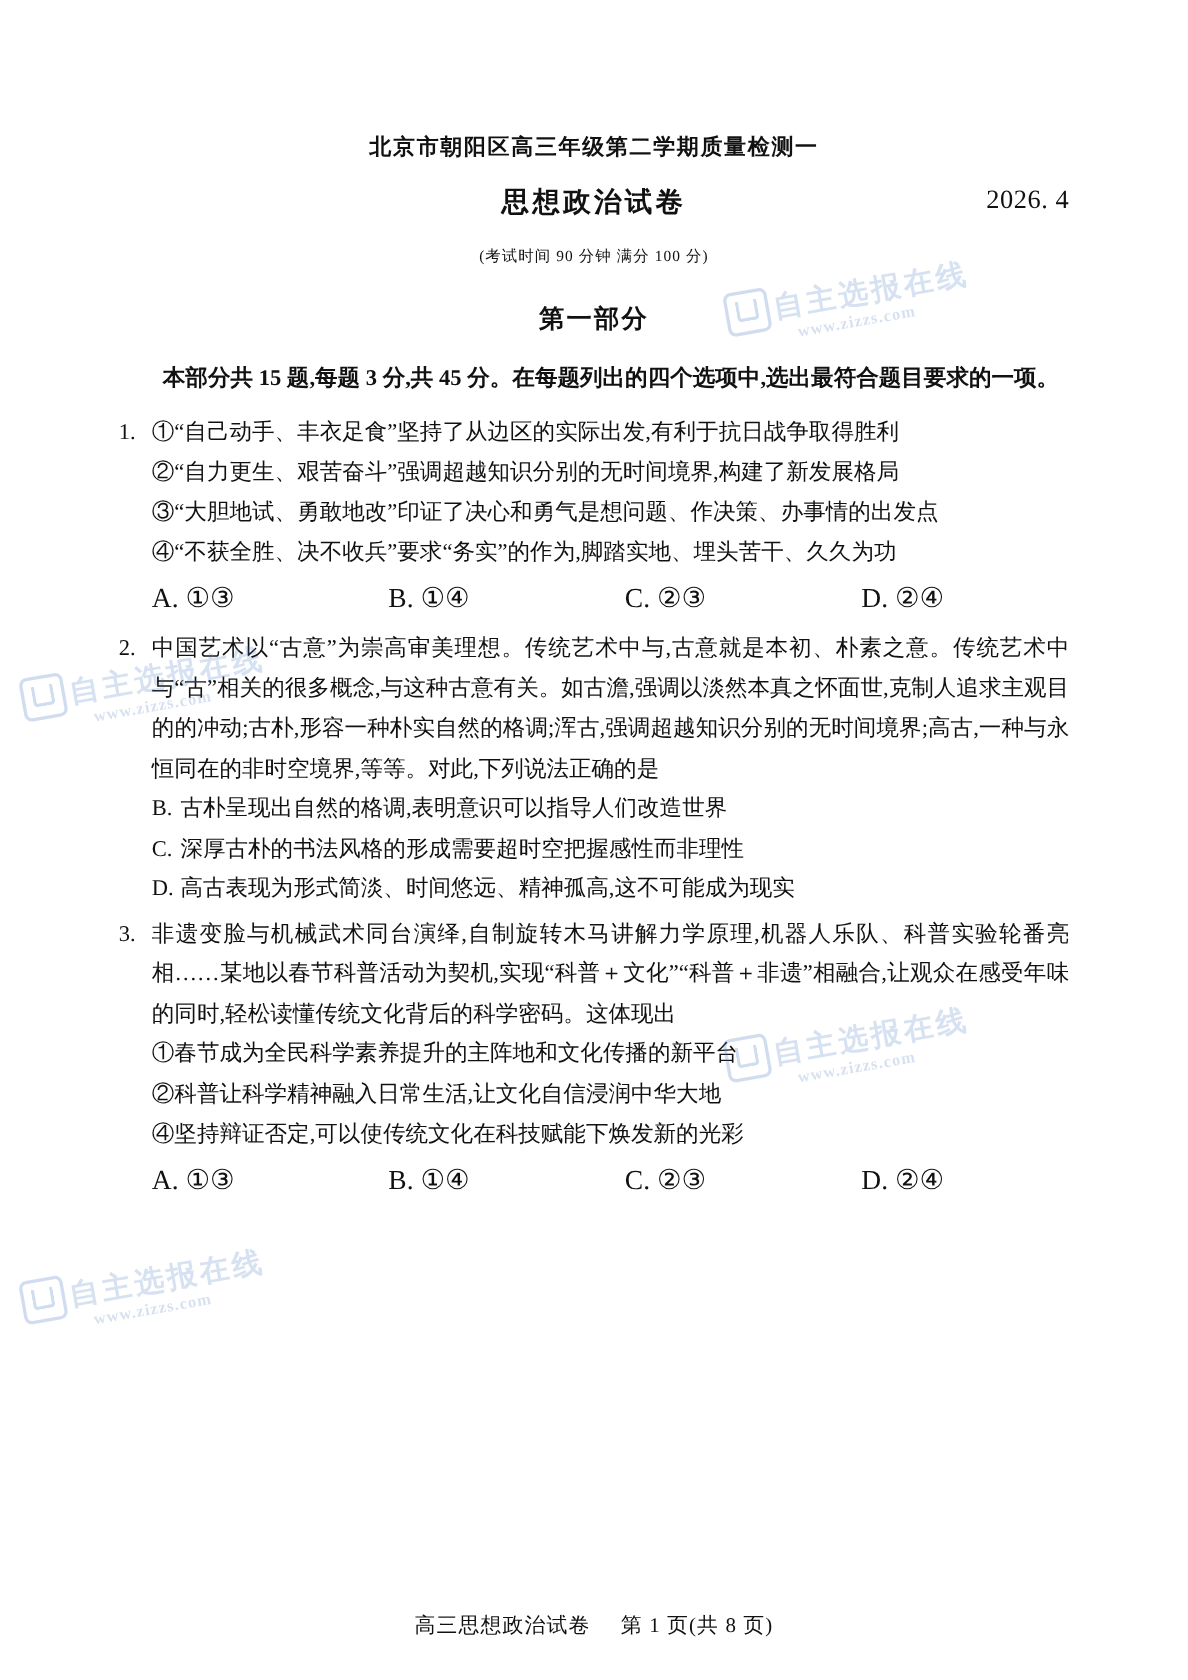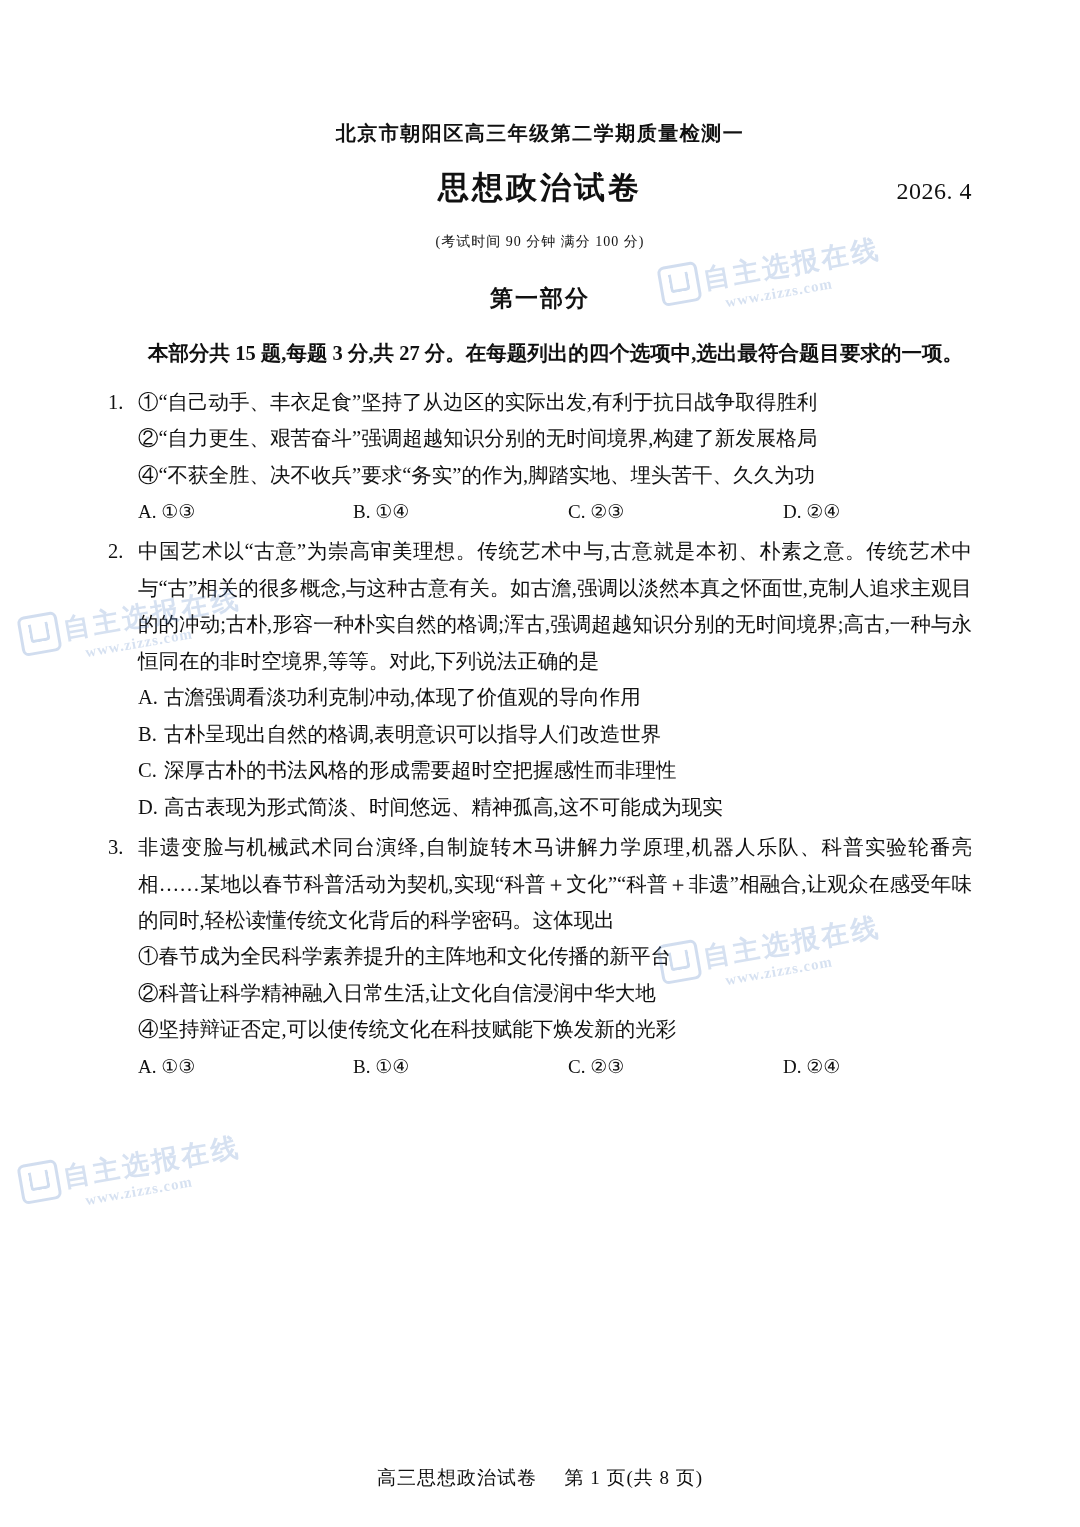--- a/index.html
+++ b/index.html
@@ -31,21 +31,21 @@
     letter-spacing: 1.5px;
     margin: 0 0 20px 0;
     font-family: "Liberation Serif", "DejaVu Serif", serif;
   }
   .subtitle-row {
     position: relative;
     text-align: center;
     margin: 0 0 24px 0;
   }
   .doc-subtitle {
-    font-size: 31px;
+    font-size: 25px;
     font-weight: 700;
     letter-spacing: 3px;
     display: inline-block;
   }
   .doc-date {
     position: absolute;
     right: 0;
     bottom: 4px;
     font-size: 24px;
     letter-spacing: 0.5px;
@@ -102,21 +102,21 @@
   }
   .q-opt-label {
     display: inline-block;
     min-width: 26px;
   }
   .choices {
     display: flex;
     margin-top: 2px;
   }
   .choices > div {
-    font-size: 19px;
+    font-size: 25px;
   }
   .choices .c0 { width: 215px; }
   .choices .c1 { width: 215px; }
   .choices .c2 { width: 215px; }
   .choices .c3 { width: 160px; }
 
   
   .footer {
     position: absolute;
     left: 0;
@@ -191,44 +191,42 @@
   <div class="doc-title">北京市朝阳区高三年级第二学期质量检测一</div>
 
   <div class="subtitle-row">
     <span class="doc-subtitle">思想政治试卷</span>
     <span class="doc-date">2026. 4</span>
   </div>
 
   <div class="exam-info">(考试时间 90 分钟    满分 100 分)</div>
 
   <div class="part-title">第一部分</div>
-  <div class="part-instruction">本部分共 15 题,每题 3 分,共 27 分。在每题列出的四个选项中,选出最符合题目要求的一项。</div>
+  <div class="part-instruction">本部分共 15 题,每题 3 分,共 45 分。在每题列出的四个选项中,选出最符合题目要求的一项。</div>
 
   <div class="question">
     <div class="q-num">1.</div>
     <div class="q-body">
       <p class="q-sub">①“自己动手、丰衣足食”坚持了从边区的实际出发,有利于抗日战争取得胜利</p>
       <p class="q-sub">②“自力更生、艰苦奋斗”强调超越知识分别的无时间境界,构建了新发展格局</p>
+      <p class="q-sub">③“大胆地试、勇敢地改”印证了决心和勇气是想问题、作决策、办事情的出发点</p>
       <p class="q-sub">④“不获全胜、决不收兵”要求“务实”的作为,脚踏实地、埋头苦干、久久为功</p>
       <div class="choices">
         <div class="c0">A. ①③</div>
         <div class="c1">B. ①④</div>
         <div class="c2">C. ②③</div>
         <div class="c3">D. ②④</div>
       </div>
     </div>
   </div>
 
   <div class="question">
     <div class="q-num">2.</div>
     <div class="q-body">
       <p class="q-stem">中国艺术以“古意”为崇高审美理想。传统艺术中与,古意就是本初、朴素之意。传统艺术中与“古”相关的很多概念,与这种古意有关。如古澹,强调以淡然本真之怀面世,克制人追求主观目的的冲动;古朴,形容一种朴实自然的格调;浑古,强调超越知识分别的无时间境界;高古,一种与永恒同在的非时空境界,等等。对此,下列说法正确的是</p>
-      <p class="q-opt">
-        <span class="q-opt-label">A.</span><span>古澹强调看淡功利克制冲动,体现了价值观的导向作用</span>
-      </p>
       <p class="q-opt">
         <span class="q-opt-label">B.</span><span>古朴呈现出自然的格调,表明意识可以指导人们改造世界</span>
       </p>
       <p class="q-opt">
         <span class="q-opt-label">C.</span><span>深厚古朴的书法风格的形成需要超时空把握感性而非理性</span>
       </p>
       <p class="q-opt">
         <span class="q-opt-label">D.</span><span>高古表现为形式简淡、时间悠远、精神孤高,这不可能成为现实</span>
       </p>
     </div>

